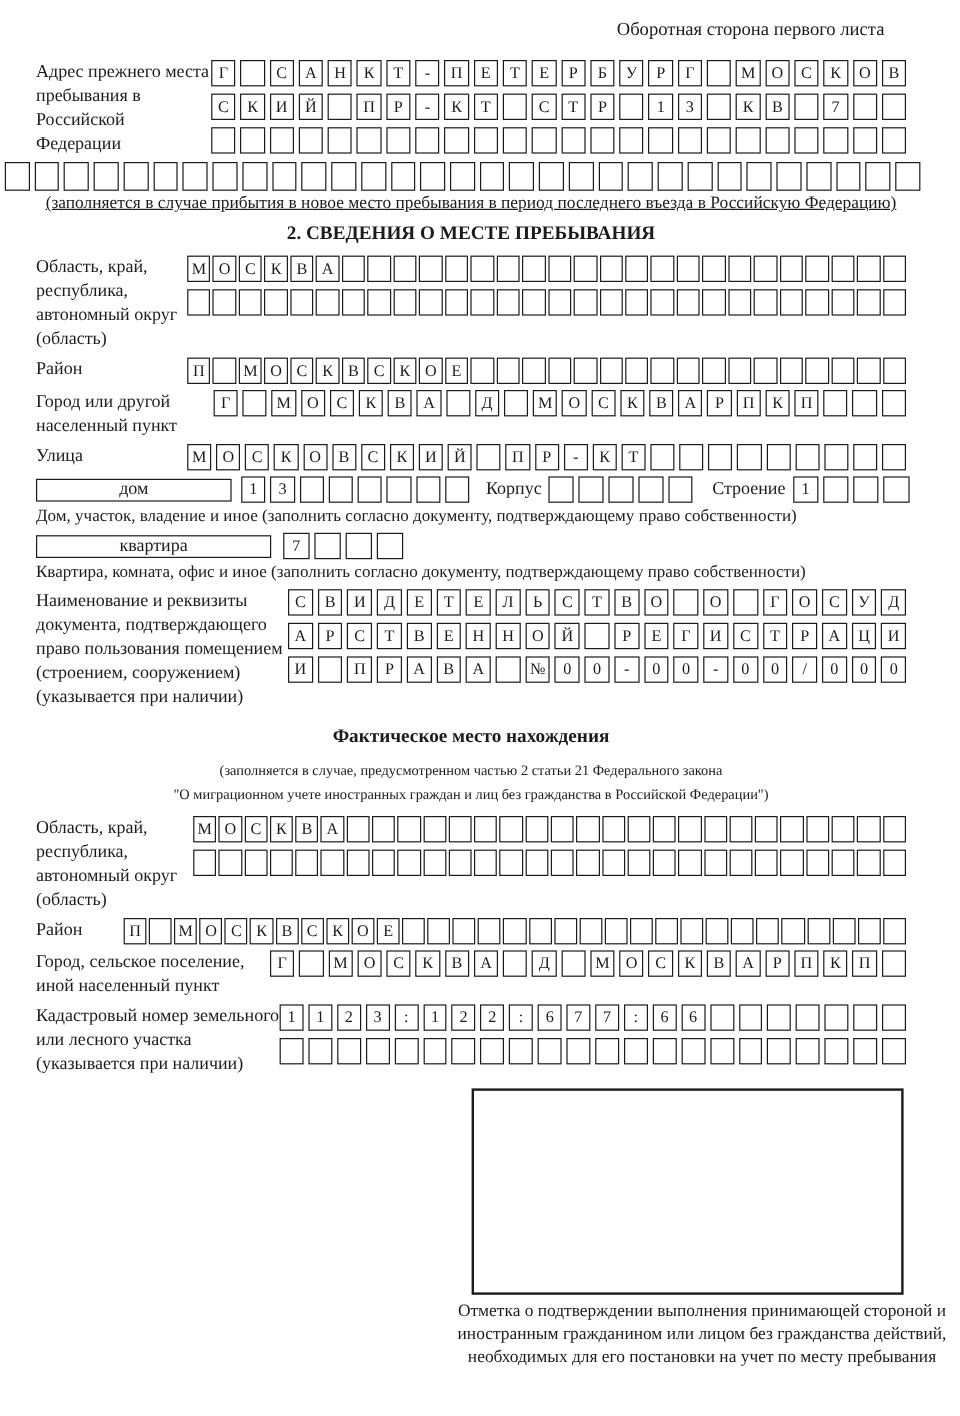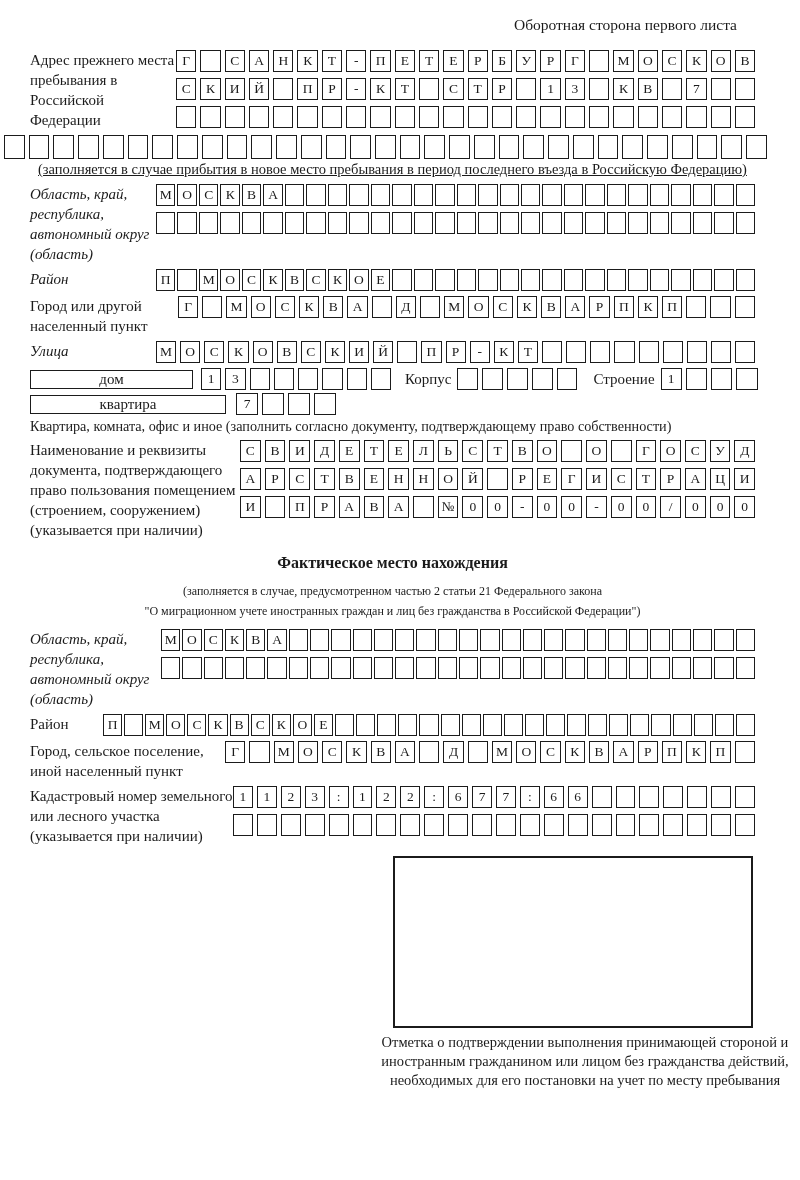--- a/index.html
+++ b/index.html
@@ -13,21 +13,21 @@
   .field{display:flex;align-items:flex-start;margin-bottom:5px;}
   .flabel{font-size:15px;line-height:20px;flex-shrink:0;}
   .rowstack{flex:1;display:flex;flex-direction:column;gap:6px;min-width:0;}
   .boxrow{display:flex;gap:4px;flex:1;min-width:0;}
   .boxrow.tight{gap:2px;}
   .cell{
     flex:1;height:22px;border:1.7px solid #1b1b1b;box-sizing:border-box;
     display:flex;align-items:center;justify-content:center;
     font-size:13.5px;line-height:1;background:#fff;min-width:0;
   }
-  .w146{width:146px;} .w126{width:126px;font-style:italic;} .w148{width:148px;}
+  .w146{width:146px;} .w126{width:126px;} .w148{width:148px;}
   .w210{width:210px;} .w73{width:73px;} .w195{width:195px;} .w203{width:203px;}
   .fullrow{margin:0 -12px 2px -26px;display:flex;gap:4px;}
   .fullrow .cell{height:24px;}
   .note-c{text-align:center;font-size:14.5px;margin:2px 0 6px 0;text-decoration:underline;}
   .sec-title{text-align:center;font-weight:bold;font-size:16px;margin:8px 0 9px 0;}
   
   .inline-row{display:flex;align-items:center;margin:3px 0 3px 0;}
   .widebox{border:1.7px solid #1b1b1b;height:19px;box-sizing:border-box;
     display:flex;align-items:center;justify-content:center;font-size:15px;flex-shrink:0;background:#fff;}
   .ilabel{font-size:15px;padding:0 6px;white-space:nowrap;}
@@ -163,20 +163,21 @@
       <span class="cell"></span>
       <span class="cell"></span>
       <span class="cell"></span>
       <span class="cell"></span>
       <span class="cell"></span>
       <span class="cell"></span>
       <span class="cell"></span>
     </div>
   <div class="note-c">(заполняется в случае прибытия в новое место пребывания в период последнего въезда в Российскую Федерацию)</div>
 
+  <div class="sec-title">2. СВЕДЕНИЯ О МЕСТЕ ПРЕБЫВАНИЯ</div>
 
   <div class="field">
     <div class="flabel w126">Область, край, республика, автономный округ (область)</div>
     <div class="rowstack">
       <div class="boxrow tight">
           <span class="cell">М</span>
           <span class="cell">О</span>
           <span class="cell">С</span>
           <span class="cell">К</span>
           <span class="cell">В</span>
@@ -353,20 +354,21 @@
         <span class="cell"></span>
       </div>
     <div class="ilabel" style="margin-left:10px;">Строение</div>
     <div class="fixedcells" style="width:97px;">
         <span class="cell">1</span>
         <span class="cell"></span>
         <span class="cell"></span>
         <span class="cell"></span>
       </div>
   </div>
+  <div class="smallnote">Дом, участок, владение и иное (заполнить согласно документу, подтверждающему право собственности)</div>
 
   <div class="inline-row">
     <div class="widebox" style="width:196px;">квартира</div>
     <div class="fixedcells" style="width:100px;margin-left:10px;">
         <span class="cell">7</span>
         <span class="cell"></span>
         <span class="cell"></span>
         <span class="cell"></span>
       </div>
   </div>

